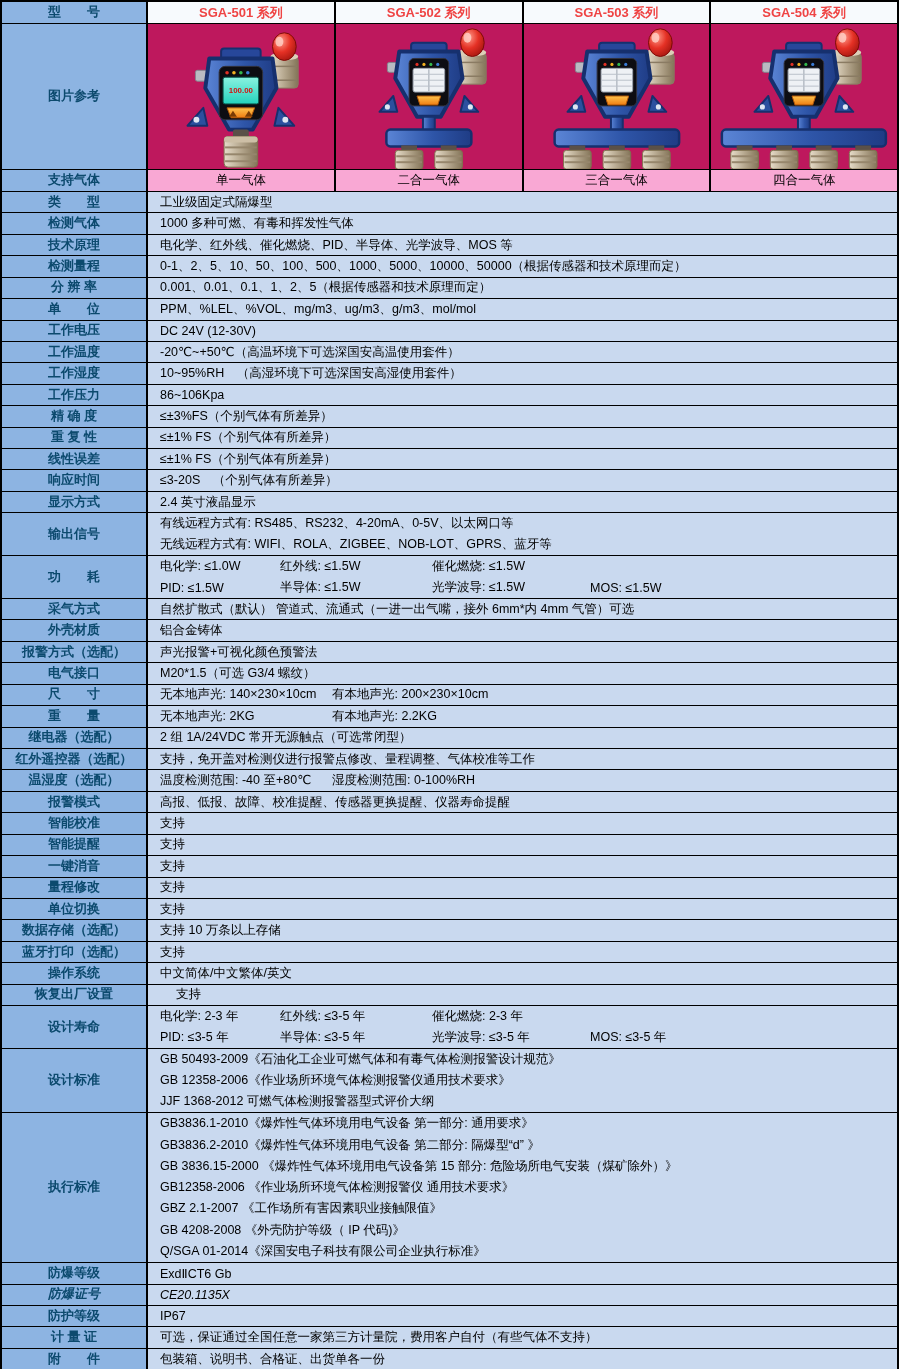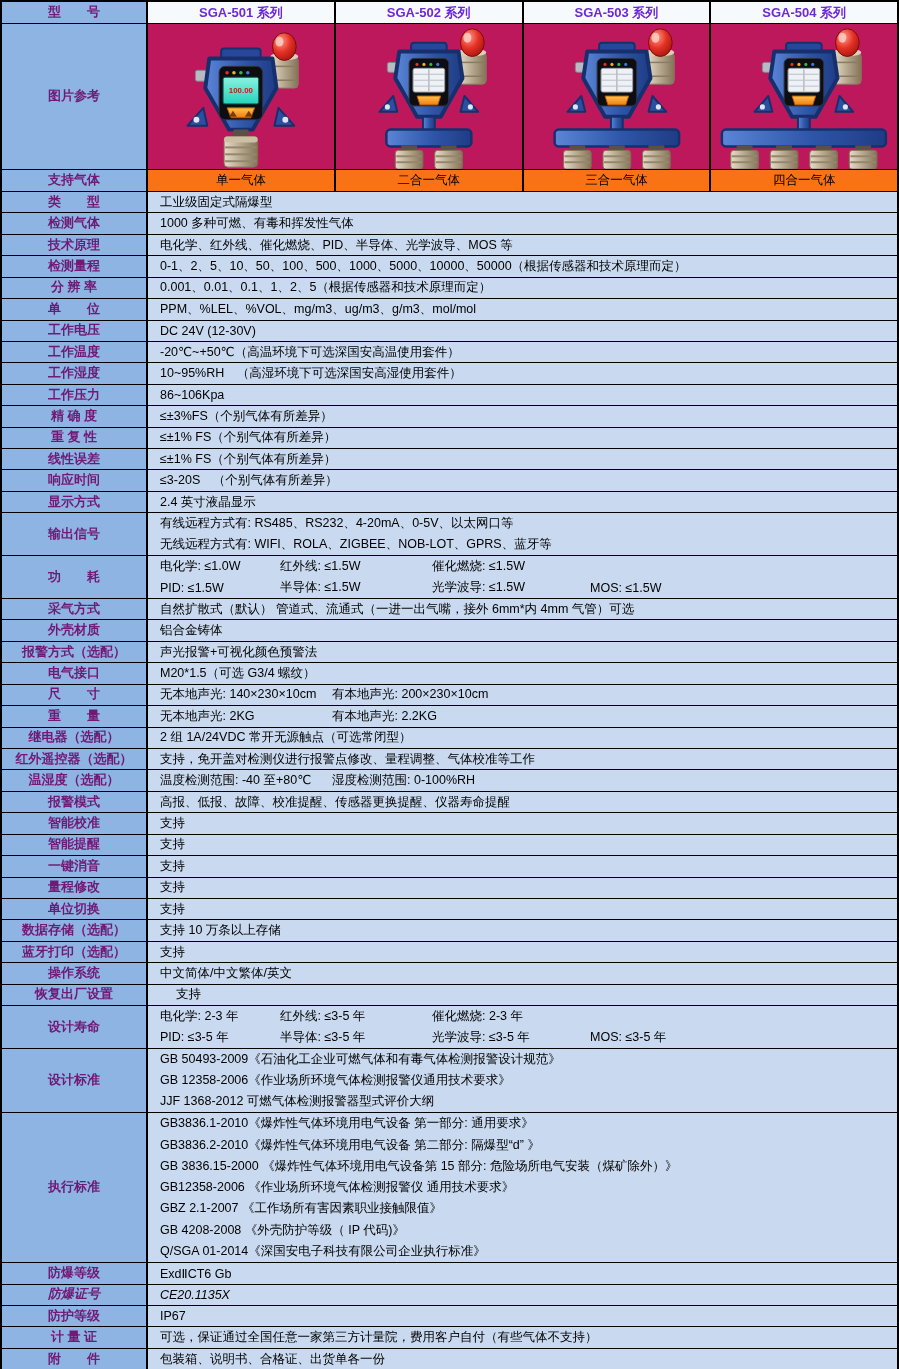--- a/index.html
+++ b/index.html
@@ -6,34 +6,34 @@
   body{width:899px;font-family:"Liberation Sans","DejaVu Sans",sans-serif;}
   .sheet{
     width:899px;height:1369px;box-sizing:border-box;
     border:2px solid #000;display:flex;flex-direction:column;background:#c9d9ef;
   }
   .row{display:flex;border-bottom:1.5px solid #000;box-sizing:border-box;flex:none;}
   .cell{box-sizing:border-box;}
   .label-cell{
     width:146px;flex:none;background:#8db4e2;border-right:2px solid #000;
     display:flex;align-items:center;justify-content:center;
-    font-weight:bold;font-size:13px;color:#701a75;text-align:center;
+    font-weight:bold;font-size:13px;color:#0c4a6e;text-align:center;
     padding:4px 2px;line-height:1.15;
   }
   .model-cell{
     flex:1;background:#f7fafd;border-right:2px solid #000;
     display:flex;align-items:center;justify-content:center;
-    font-weight:bold;font-size:13px;color:#6d28d9;
+    font-weight:bold;font-size:13px;color:#ef4444;
   }
   .image-cell{
     flex:1;background:#be185d;border-right:2px solid #000;
     display:flex;align-items:center;justify-content:center;overflow:hidden;
   }
   .gas-cell{
-    flex:1;background:#f97316;border-right:2px solid #000;
+    flex:1;background:#f9a8d4;border-right:2px solid #000;
     display:flex;align-items:center;justify-content:center;
     font-size:12.5px;color:#000;
   }
   .row .cell:last-child{border-right:none;}
   .header-row{height:22px;}
   .image-row{height:146px;}
   .gas-row{height:22px;}
   .spec-row .content-cell{
     flex:1;background:#c9d9ef;display:flex;flex-direction:column;justify-content:center;
     padding:0 0 0 12px;font-size:12.5px;color:#000;

